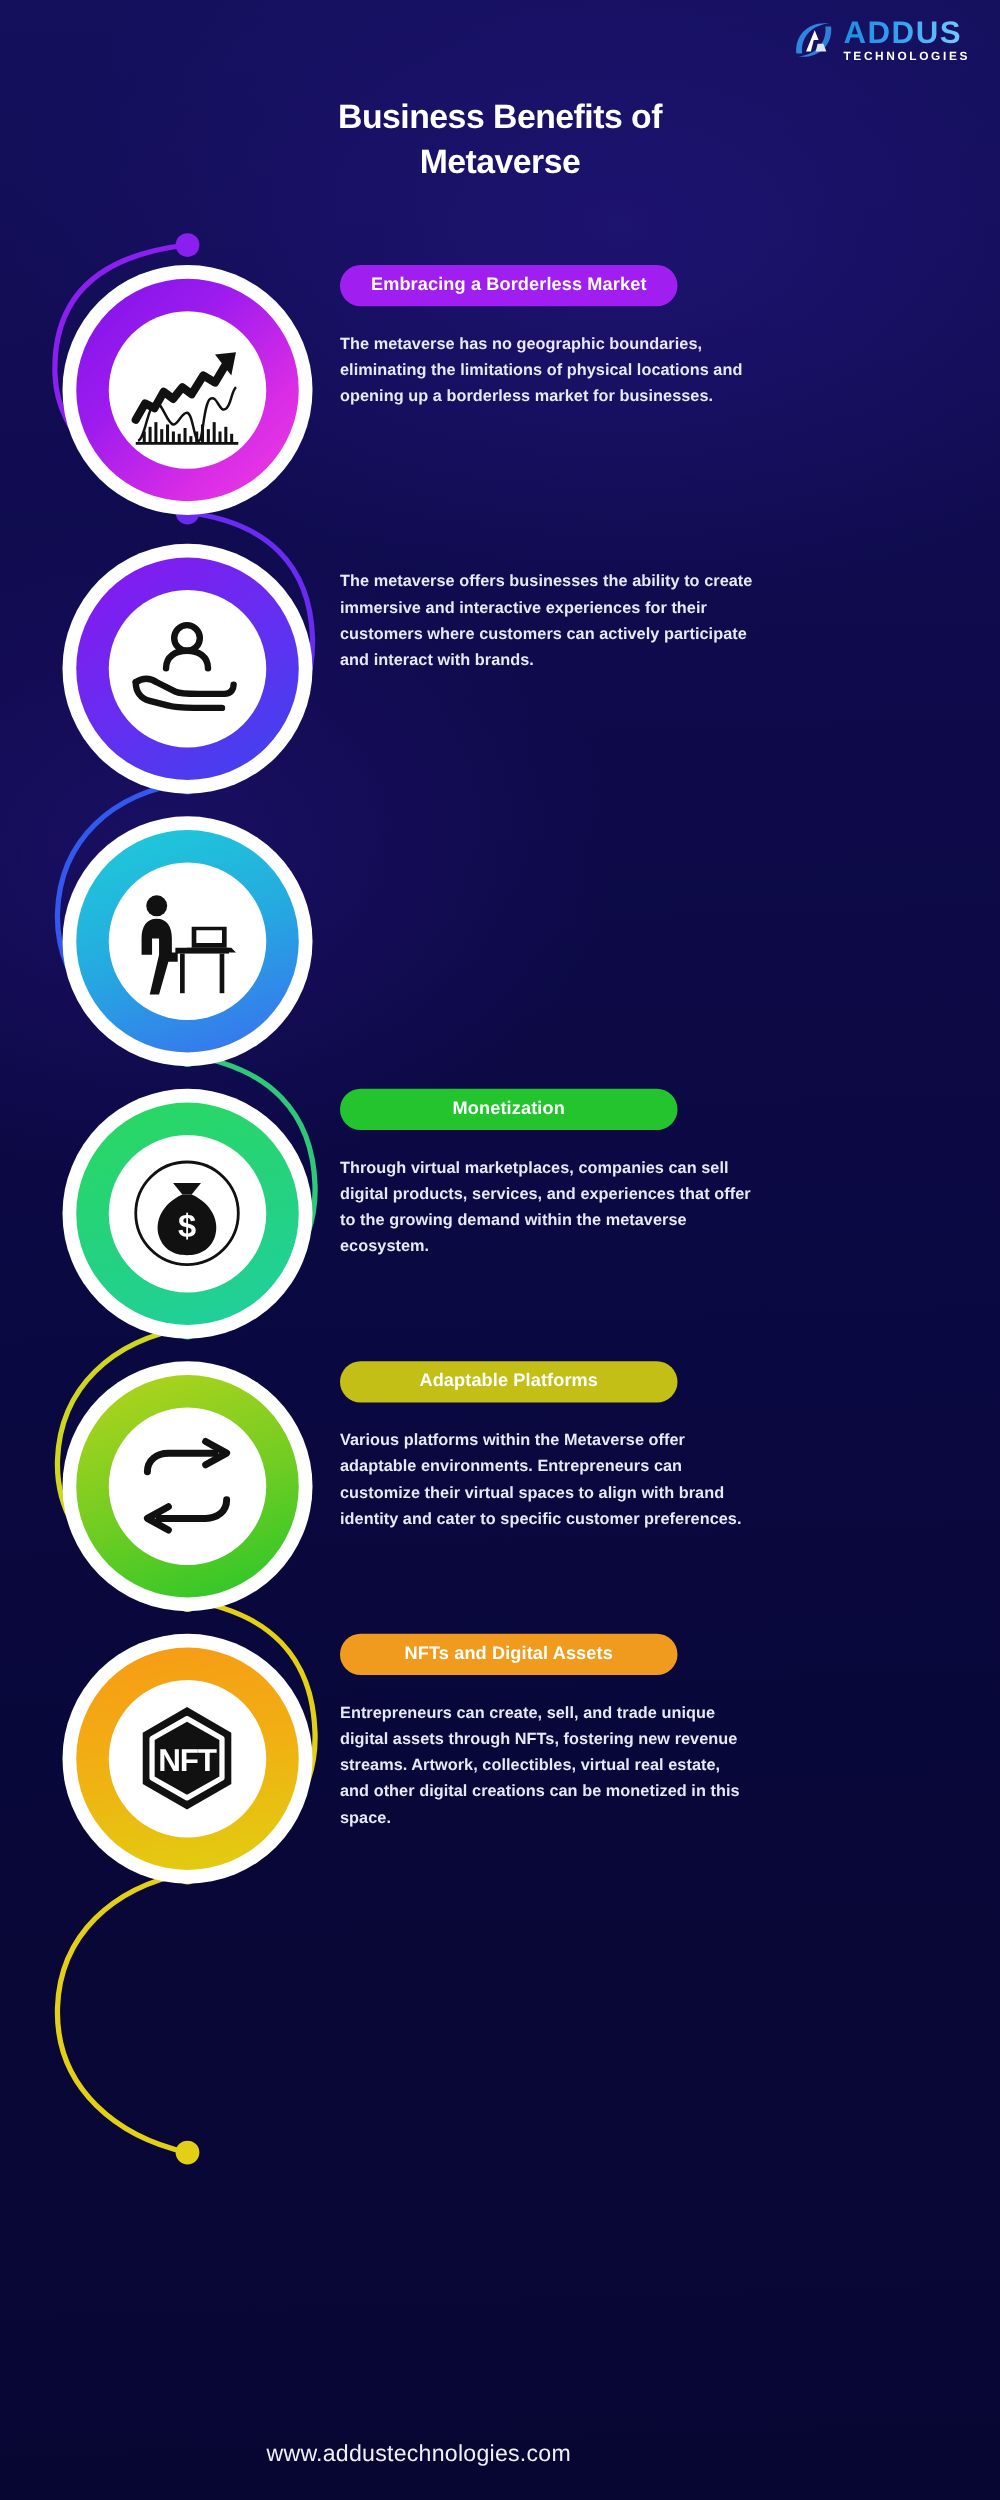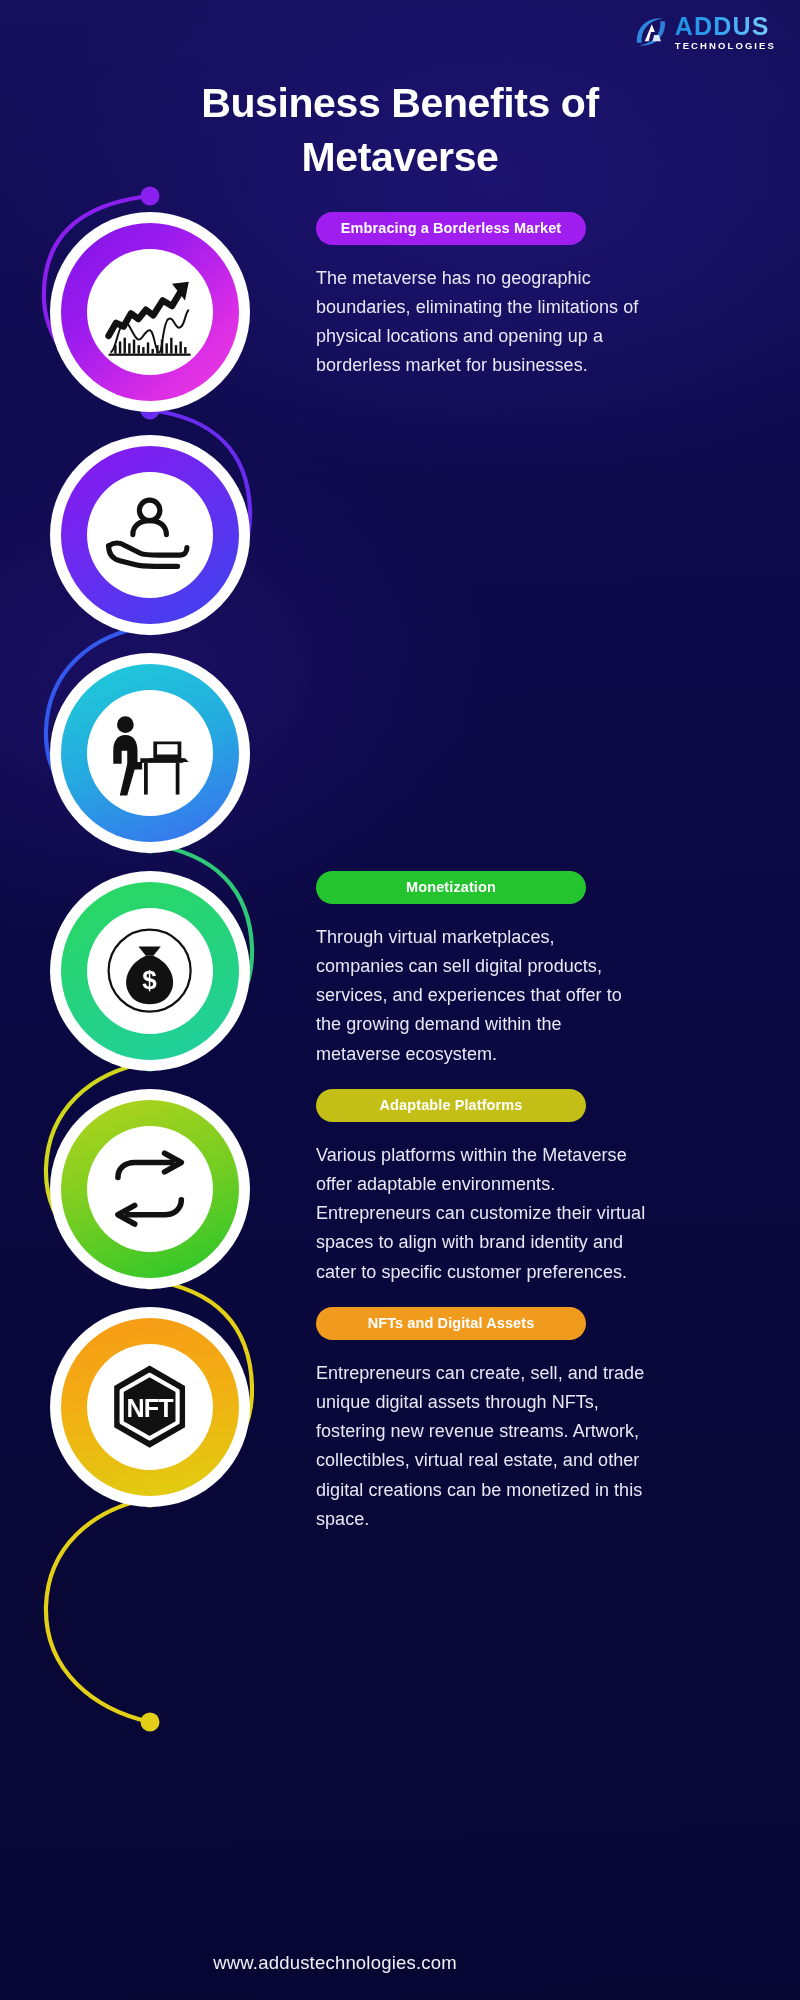--- a/index.html
+++ b/index.html
@@ -32,21 +32,21 @@
     -webkit-background-clip:text; background-clip:text; color:transparent;
   }
   #logo .tech {
     font-size:9.5px; font-weight:bold; letter-spacing:2.1px;
     color:#ffffff; margin-top:2px; text-align:left;
   }
   
   #headline {
     position:absolute; top:76px; left:0; width:800px;
     text-align:center; color:#fff;
-    font-size:41px; font-weight:bold; line-height:1.32;
+    font-size:27px; font-weight:bold; line-height:1.32;
     letter-spacing:-0.4px;
   }
   
   #rail { position:absolute; inset:0; width:800px; height:2000px; }
   
   .row { position:absolute; left:0; width:800px; }
   .circle-wrap {
     position:absolute; left:50px; top:0;
     width:200px; height:200px;
   }
@@ -57,33 +57,33 @@
   .ring-inner {
     width:100%; height:100%; border-radius:50%;
     padding:26px; display:flex; align-items:center; justify-content:center;
   }
   .disc {
     width:100%; height:100%; border-radius:50%;
     background:#fff; display:flex; align-items:center; justify-content:center;
     overflow:hidden;
   }
   .disc svg { width:74%; height:74%; display:block; }
-  .content { position:absolute; left:272px; top:0; width:330px;margin-left:44px; }
+  .content { position:absolute; left:272px; top:0; width:330px; }
   .badge {
     display:inline-block; border-radius:20px;
     padding:8px 20px 9px;
     font-size:14.5px; font-weight:bold; color:#fff;
     letter-spacing:0.1px;
     text-align:center;
     min-width:270px;
   }
   .body {
     margin-top:19px;
-    font-size:18px; line-height:1.62;
-    color:#e7e9f6; letter-spacing:0.05px;
+    font-size:13px; line-height:1.62;
+    color:#e7e9f6; letter-spacing:0.05px;font-weight:bold;
   }
   
   #footer {
     position:absolute; bottom:26px; left:0; width:670px;
     text-align:center; color:#f0f1f8;
     font-size:18.5px; letter-spacing:0.2px;
   }
 </style>
 </head>
 <body>
@@ -178,20 +178,21 @@
               <circle cx="50" cy="24" r="11" fill="none" stroke="#111" stroke-width="5.5"></circle>
               <path d="M32 50 C32 40 40 35 50 35 C60 35 68 40 68 50" fill="none" stroke="#111" stroke-width="5.5" stroke-linecap="round"></path>
               <path d="M6 62 C12 58 18 58 24 62 L40 70 C44 72 52 72 60 72 L82 72 C88 72 90 68 90 64" fill="none" stroke="#111" stroke-width="5.5" stroke-linecap="round" stroke-linejoin="round"></path>
               <path d="M6 62 C6 70 10 76 18 78 L34 82 C40 84 48 84 56 84 L80 84" fill="none" stroke="#111" stroke-width="5.5" stroke-linecap="round"></path>
             </svg>
           </div>
         </div>
       </div>
     </div>
     <div class="content">
+      <p class="body">The metaverse offers businesses the ability to create immersive and interactive experiences for their customers  where customers can actively participate and interact with brands.</p>
     </div>
   </div>
 
   <div class="row" style="top:653px;">
     <div class="circle-wrap">
       <div class="ring">
         <div class="ring-inner" style="background:linear-gradient(160deg,#1ecdd8 0%,#25a9e0 50%,#3a6df0 100%);">
           <div class="disc">
             <svg viewBox="0 0 100 100">
               <circle cx="24" cy="20" r="9" fill="#111"></circle>

